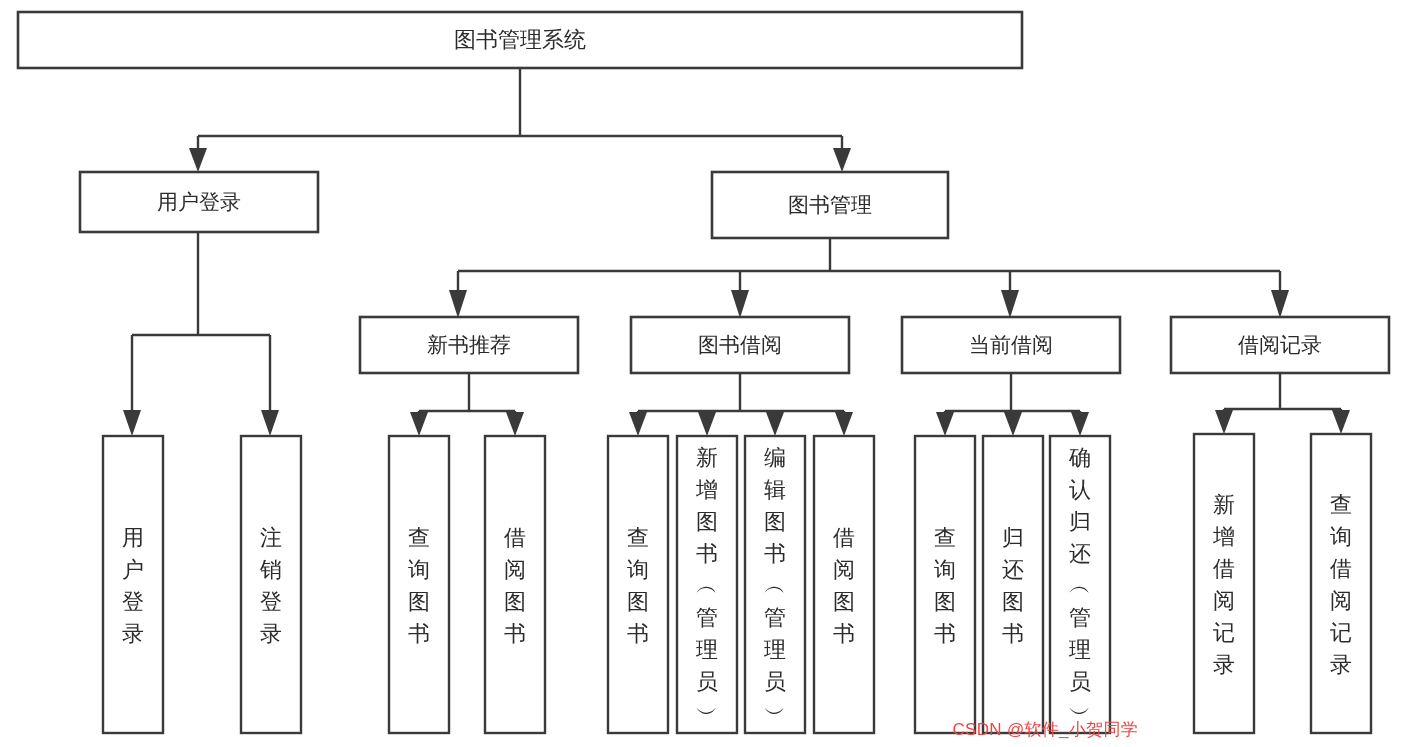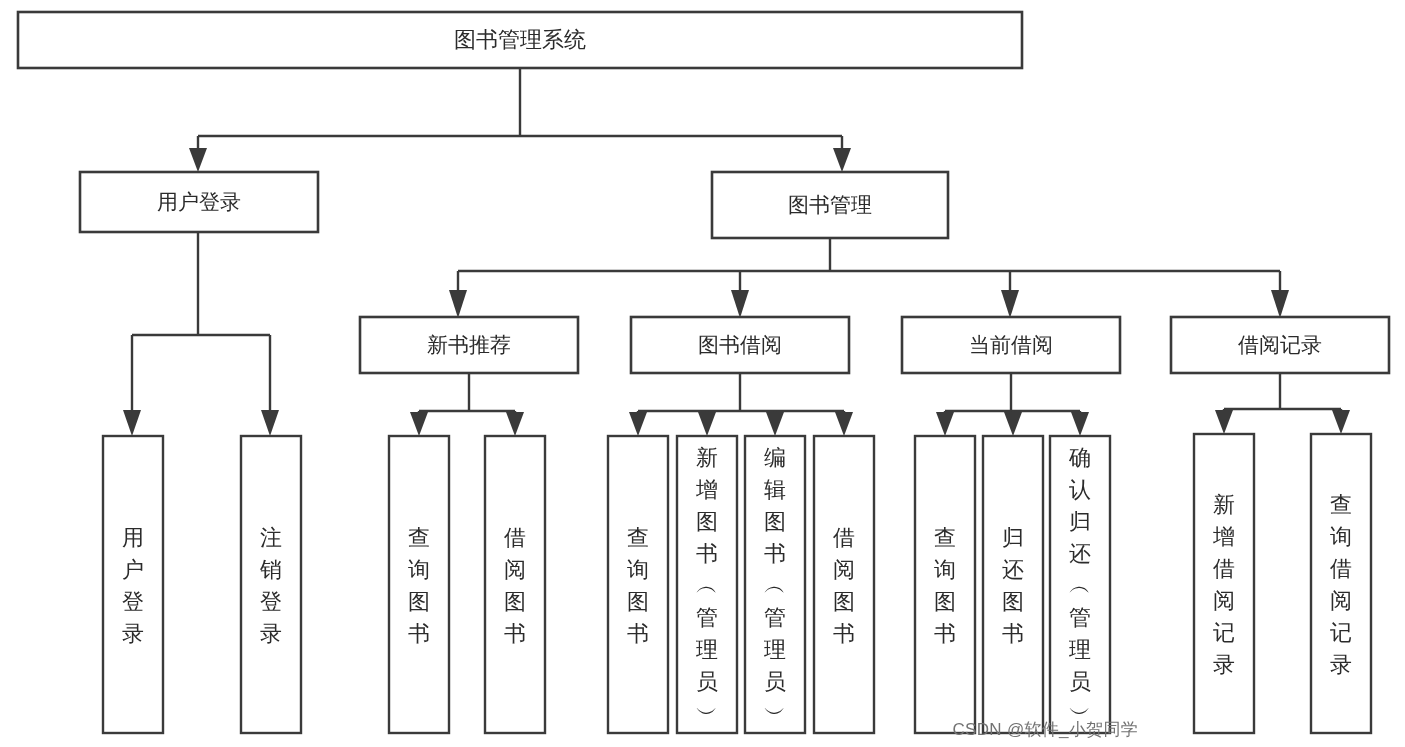--- a/index.html
+++ b/index.html
@@ -57,21 +57,21 @@
   .vlabel {
     fill: #2b2b2b;
     font-family: "Liberation Sans", "DejaVu Sans", sans-serif;
     font-size: 22px;
     text-anchor: middle;
   }
   .watermark {
     position: absolute;
     right: 8px;
     bottom: 6px;
-    color: #737373;
+    color: #ef4444;
     font-size: 17px;
     font-family: "Liberation Sans", "DejaVu Sans", sans-serif;
     white-space: nowrap;
     letter-spacing: 0.3px;
     pointer-events: none;
   }
 </style>
 </head>
 <body>
 

